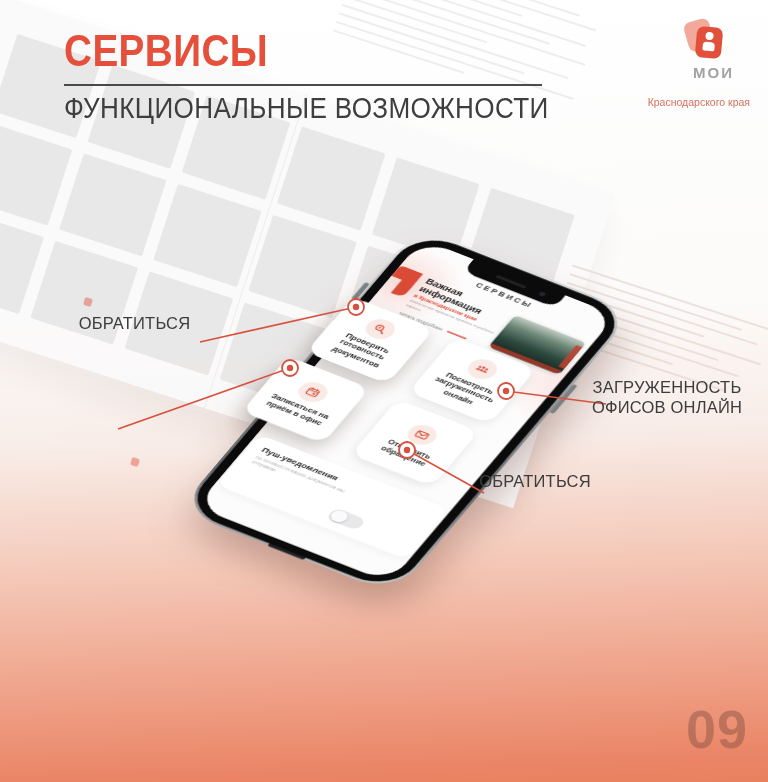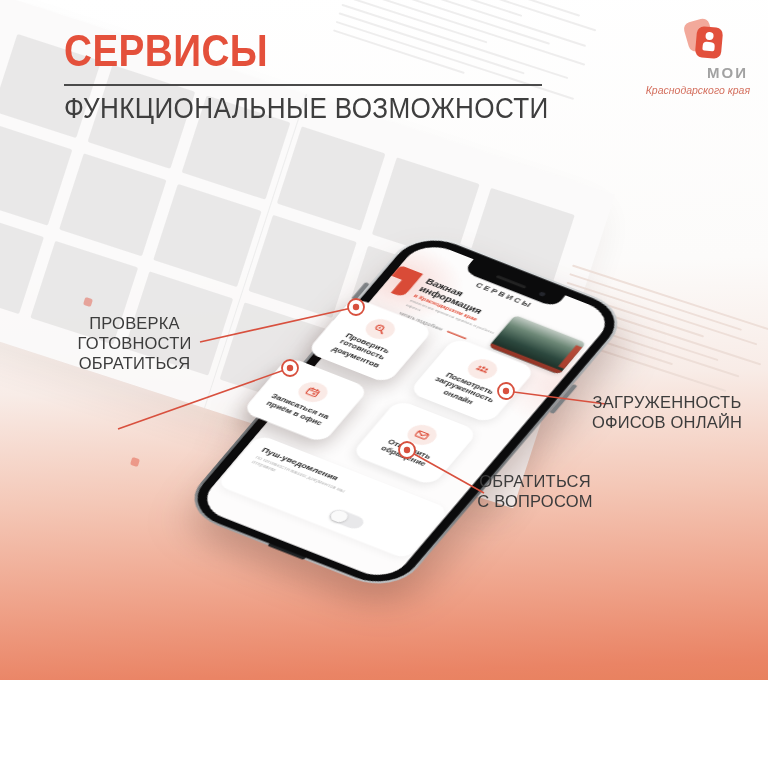--- a/index.html
+++ b/index.html
@@ -1,17 +1,17 @@
 <!DOCTYPE html>
 <html><head>
 <meta charset="utf-8">
 <style>
   html,body{margin:0;padding:0;}
   body{font-family:"Liberation Sans", sans-serif;}
-  .stage{position:relative;width:768px;height:680px;overflow:hidden;
+  .stage{position:relative;width:768px;height:782px;overflow:hidden;
     background:linear-gradient(178deg,#ffffff 0%,#fcfbfa 40%,#f8ece7 56%,#f4c7b6 72%,#efa289 86%,#ea8465 97%,#e8815e 100%);}
 
   
   .bg-page{position:absolute;left:-70px;top:86px;width:650px;height:330px;background:#fbfafa;
     transform:rotate(18deg);box-shadow:0 18px 40px rgba(60,30,20,.07);opacity:.92;}
   .bg-page::after{content:"";position:absolute;left:50%;top:0;width:1px;height:100%;background:#ececec;}
   .bg-grid{display:grid;grid-template-columns:repeat(6,1fr);grid-template-rows:repeat(3,1fr);gap:12px;box-sizing:border-box;padding:32px;height:100%;}
   .bg-grid div{background:#e3e2e2;border-radius:2px;opacity:.8;}
   .bg-lines{position:absolute;transform:rotate(18deg);}
   .bg-lines div{height:2px;background:#ebeaea;margin-bottom:7px;border-radius:1px;}
@@ -27,23 +27,23 @@
   .slide-subtitle{position:absolute;left:64px;top:92px;font-size:29px;color:#3E3E3E;letter-spacing:.4px;
     transform:scaleX(.9);transform-origin:left top;white-space:nowrap;}
 
   
   .brand{position:absolute;right:18px;top:20px;width:150px;text-align:right;}
   .brand-icon{position:relative;width:44px;height:44px;margin:0 22px 0 auto;}
   .brand-icon .back{position:absolute;left:2px;top:0;width:26px;height:30px;background:#f2a99b;border-radius:7px;transform:rotate(-16deg);}
   .brand-icon .front{position:absolute;left:12px;top:7px;width:26px;height:31px;background:#e2503c;border-radius:7px;transform:rotate(5deg);}
   .brand-icon .head{width:8px;height:8px;border-radius:50%;background:#fff;margin:5px auto 2px;}
   .brand-icon .torso{width:12px;height:9px;border-radius:4px 4px 2px 2px;background:#fff;margin:0 auto;}
-  .brand-top{font-size:15px;font-weight:700;color:#a2a2a2;letter-spacing:2px;margin-right:2px;}
+  .brand-top{font-size:15px;font-weight:700;color:#a2a2a2;letter-spacing:2px;margin-right:16px;}
   .brand-bottom{font-size:19px;color:#a5a5a5;letter-spacing:.5px;margin-top:-1px;}
-  .brand-region{font-size:10.5px;font-style:italic;color:#d4705f;margin-top:3px;}
+  .brand-region{font-size:10.5px;color:#d4705f;margin-top:15px;}
 
   
   .phone-wrap{position:absolute;left:178px;top:227px;width:457px;height:368px;}
   .phone{position:absolute;left:103px;top:-56px;width:250px;height:480px;
     transform:scaleY(.68) rotate(30deg);transform-origin:center;
     filter:drop-shadow(16px 26px 22px rgba(90,45,35,.30));}
   .frame{position:relative;width:100%;height:100%;border-radius:46px;box-sizing:border-box;padding:3px;
     background:linear-gradient(160deg,#eceeef 0%,#9fa3a6 35%,#63676a 70%,#c7c9cb 100%);}
   .bezel{position:relative;width:100%;height:100%;border-radius:43px;background:#0b0b0c;box-sizing:border-box;padding:10px;}
   .screen{position:relative;width:100%;height:100%;border-radius:32px;background:#fdfcfc;}
@@ -90,21 +90,21 @@
   .push-body{font-size:6px;line-height:1.35;color:#b8b8b8;width:110px;margin-top:3px;}
   .toggle{position:absolute;left:120px;bottom:12px;width:36px;height:19px;border-radius:10px;background:#e8e8ea;cursor:pointer;}
   .toggle .knob{position:absolute;left:1px;top:1px;width:17px;height:17px;border-radius:50%;background:#fafafa;box-shadow:0 1px 3px rgba(0,0,0,.25);}
 
   
   .overlay{position:absolute;left:0;top:0;width:768px;height:782px;pointer-events:none;}
   .callout{position:absolute;text-align:center;font-size:16.5px;line-height:20px;font-weight:500;
     color:#3c3c3c;letter-spacing:.2px;}
   .co-1{left:32px;top:313px;width:205px;}
   .co-2{left:8px;top:424px;width:180px;}
-  .co-3{left:572px;top:392px;width:190px;}
+  .co-3{left:572px;top:377px;width:190px;}
   .co-4{left:460px;top:471px;width:150px;}
 
   .page-number{position:absolute;right:20px;top:698px;font-size:54px;font-weight:700;color:#7c4a3e;opacity:.42;letter-spacing:1px;}
 </style>
 </head>
 <body>
 
 <div class="stage">
 
   <div class="bg-page">
@@ -287,26 +287,24 @@
       <circle cx="506" cy="391" r="8" fill="#ffffff" stroke="#D8503E" stroke-width="1.8"></circle>
       <circle cx="506" cy="391" r="3.2" fill="#D8503E"></circle>
     </g>
     <g>
       <circle cx="407" cy="450" r="8" fill="#ffffff" stroke="#D8503E" stroke-width="1.8"></circle>
       <circle cx="407" cy="450" r="3.2" fill="#D8503E"></circle>
     </g>
   </svg>
 
   <div class="callout co-1">
-    <div>ПРОВЕРКА ГОТОВНОСТИ</div>
     <div>ОБРАТИТЬСЯ</div>
   </div>
   <div class="callout co-3">
     <div>ЗАГРУЖЕННОСТЬ</div>
     <div>ОФИСОВ ОНЛАЙН</div>
   </div>
   <div class="callout co-4">
     <div>ОБРАТИТЬСЯ</div>
-    <div>С ВОПРОСОМ</div>
   </div>
 
   <div class="page-number">09</div>
 </div>
 
 </body></html>

